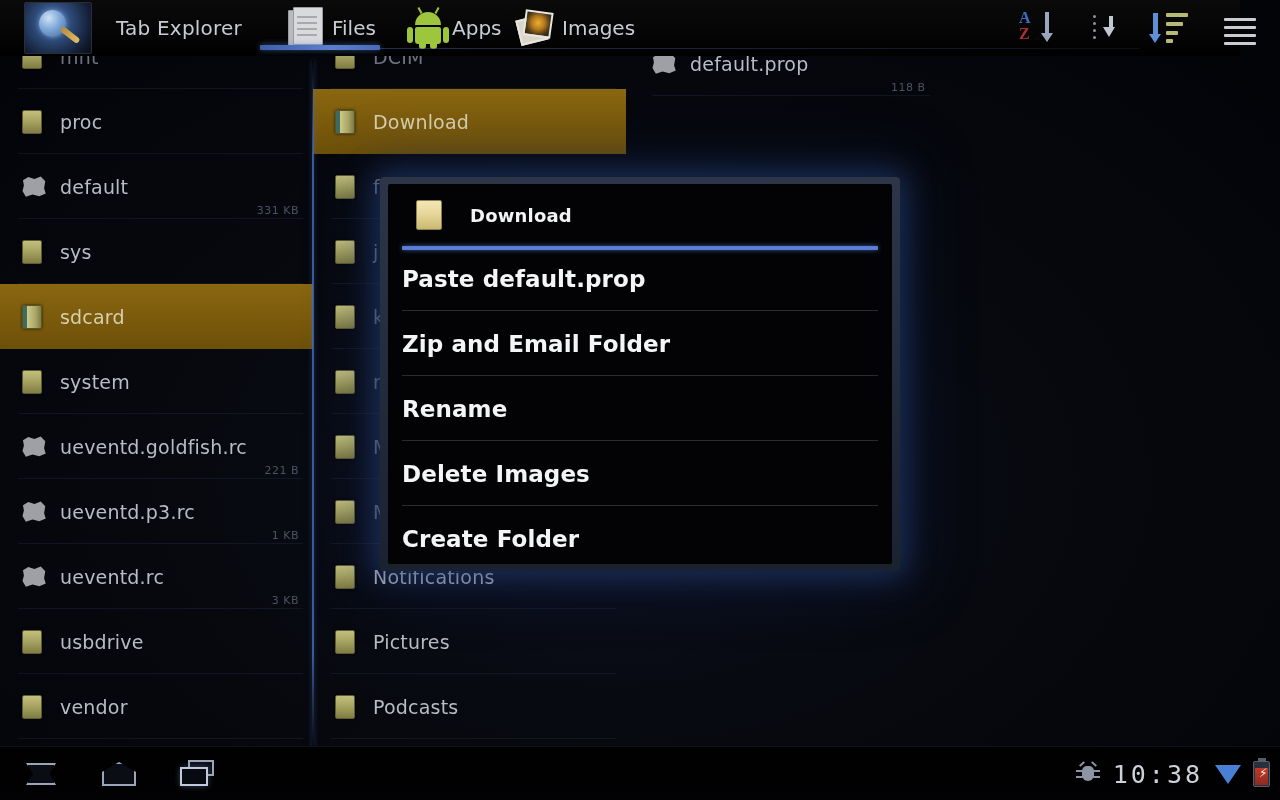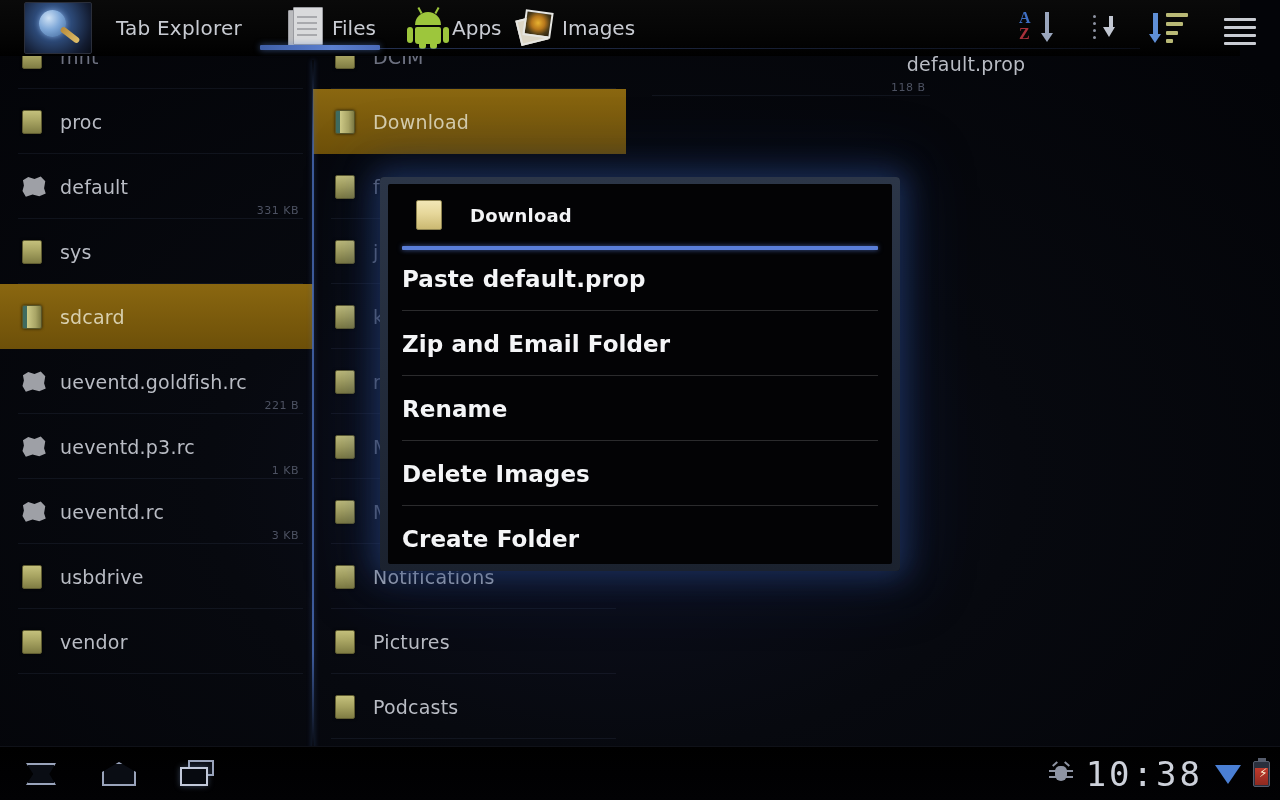--- a/index.html
+++ b/index.html
@@ -242,21 +242,21 @@
   }
   .recents .r2 {
     position:absolute; left:6px; top:7px; width:28px; height:19px;
     border:2px solid #c2c9da; background:#070a10;
     box-shadow:0 0 6px rgba(150,180,230,.35);
   }
   #statusright { position:absolute; right:10px; top:0; height:54px; display:flex; align-items:center; gap:12px; }
   .dbg { position:relative; width:26px; height:24px; }
   .dbg .b { position:absolute; left:7px; top:4px; width:12px; height:15px; background:#8e94a3; border-radius:5px 5px 6px 6px; }
   .dbg .hl2 { position:absolute; background:#8e94a3; height:2px; }
-  .clock { font-size:34px; color:#cdd1da; letter-spacing:3px; font-family:"DejaVu Sans Mono","Liberation Mono",monospace; }
+  .clock { font-size:25px; color:#cdd1da; letter-spacing:3px; font-family:"DejaVu Sans Mono","Liberation Mono",monospace; }
   .wifi {
     width:0; height:0; border-left:13px solid transparent; border-right:13px solid transparent;
     border-top:19px solid #4a7fd4;
   }
   .batt { position:relative; width:17px; height:26px; background:#2a2f3c; border:1px solid #555c6c; border-radius:2px; }
   .batt .cap { position:absolute; left:4px; top:-4px; width:8px; height:3px; background:#555c6c; }
   .batt .fill { position:absolute; left:1px; right:1px; bottom:1px; height:70%; background:linear-gradient(180deg,#c0392b,#8e2a20); }
   .batt .bolt { position:absolute; left:5px; top:5px; font-size:12px; color:#ffd; line-height:1; }
 </style>
 </head>
@@ -371,20 +371,25 @@
     <div class="row">
       <span class="fold"></span>
       <span class="name">sys</span>
       <span class="sep"></span>
     </div>
     <div class="row sel">
       <span class="fold open"></span>
       <span class="name">sdcard</span>
     </div>
     <div class="row">
+      <span class="fold"></span>
+      <span class="name">system</span>
+      <span class="sep"></span>
+    </div>
+    <div class="row">
       <span class="filei"></span>
       <span class="name">ueventd.goldfish.rc</span>
       <span class="size">221 B</span>
       <span class="sep"></span>
     </div>
     <div class="row">
       <span class="filei"></span>
       <span class="name">ueventd.p3.rc</span>
       <span class="size">1 KB</span>
       <span class="sep"></span>
@@ -460,21 +465,21 @@
       <span class="sep"></span>
     </div>
     <div class="row">
       <span class="fold"></span>
       <span class="name">Podcasts</span>
       <span class="sep"></span>
     </div>
   </div>
 
   <div id="rightcol">
-    <div class="row" style="margin-top:-25px; padding-left:26px;flex-direction:column;">
+    <div class="row" style="margin-top:-25px; padding-left:26px;">
       <span class="filei"></span>
       <span class="name">default.prop</span>
       <span class="size" style="right:auto; left:265px;">118 B</span>
       <span class="sep" style="left:26px; right:350px;"></span>
     </div>
   </div>
 
   <div id="dlgglow"></div>
   <div id="dialog">
     <div id="dlghdr">

